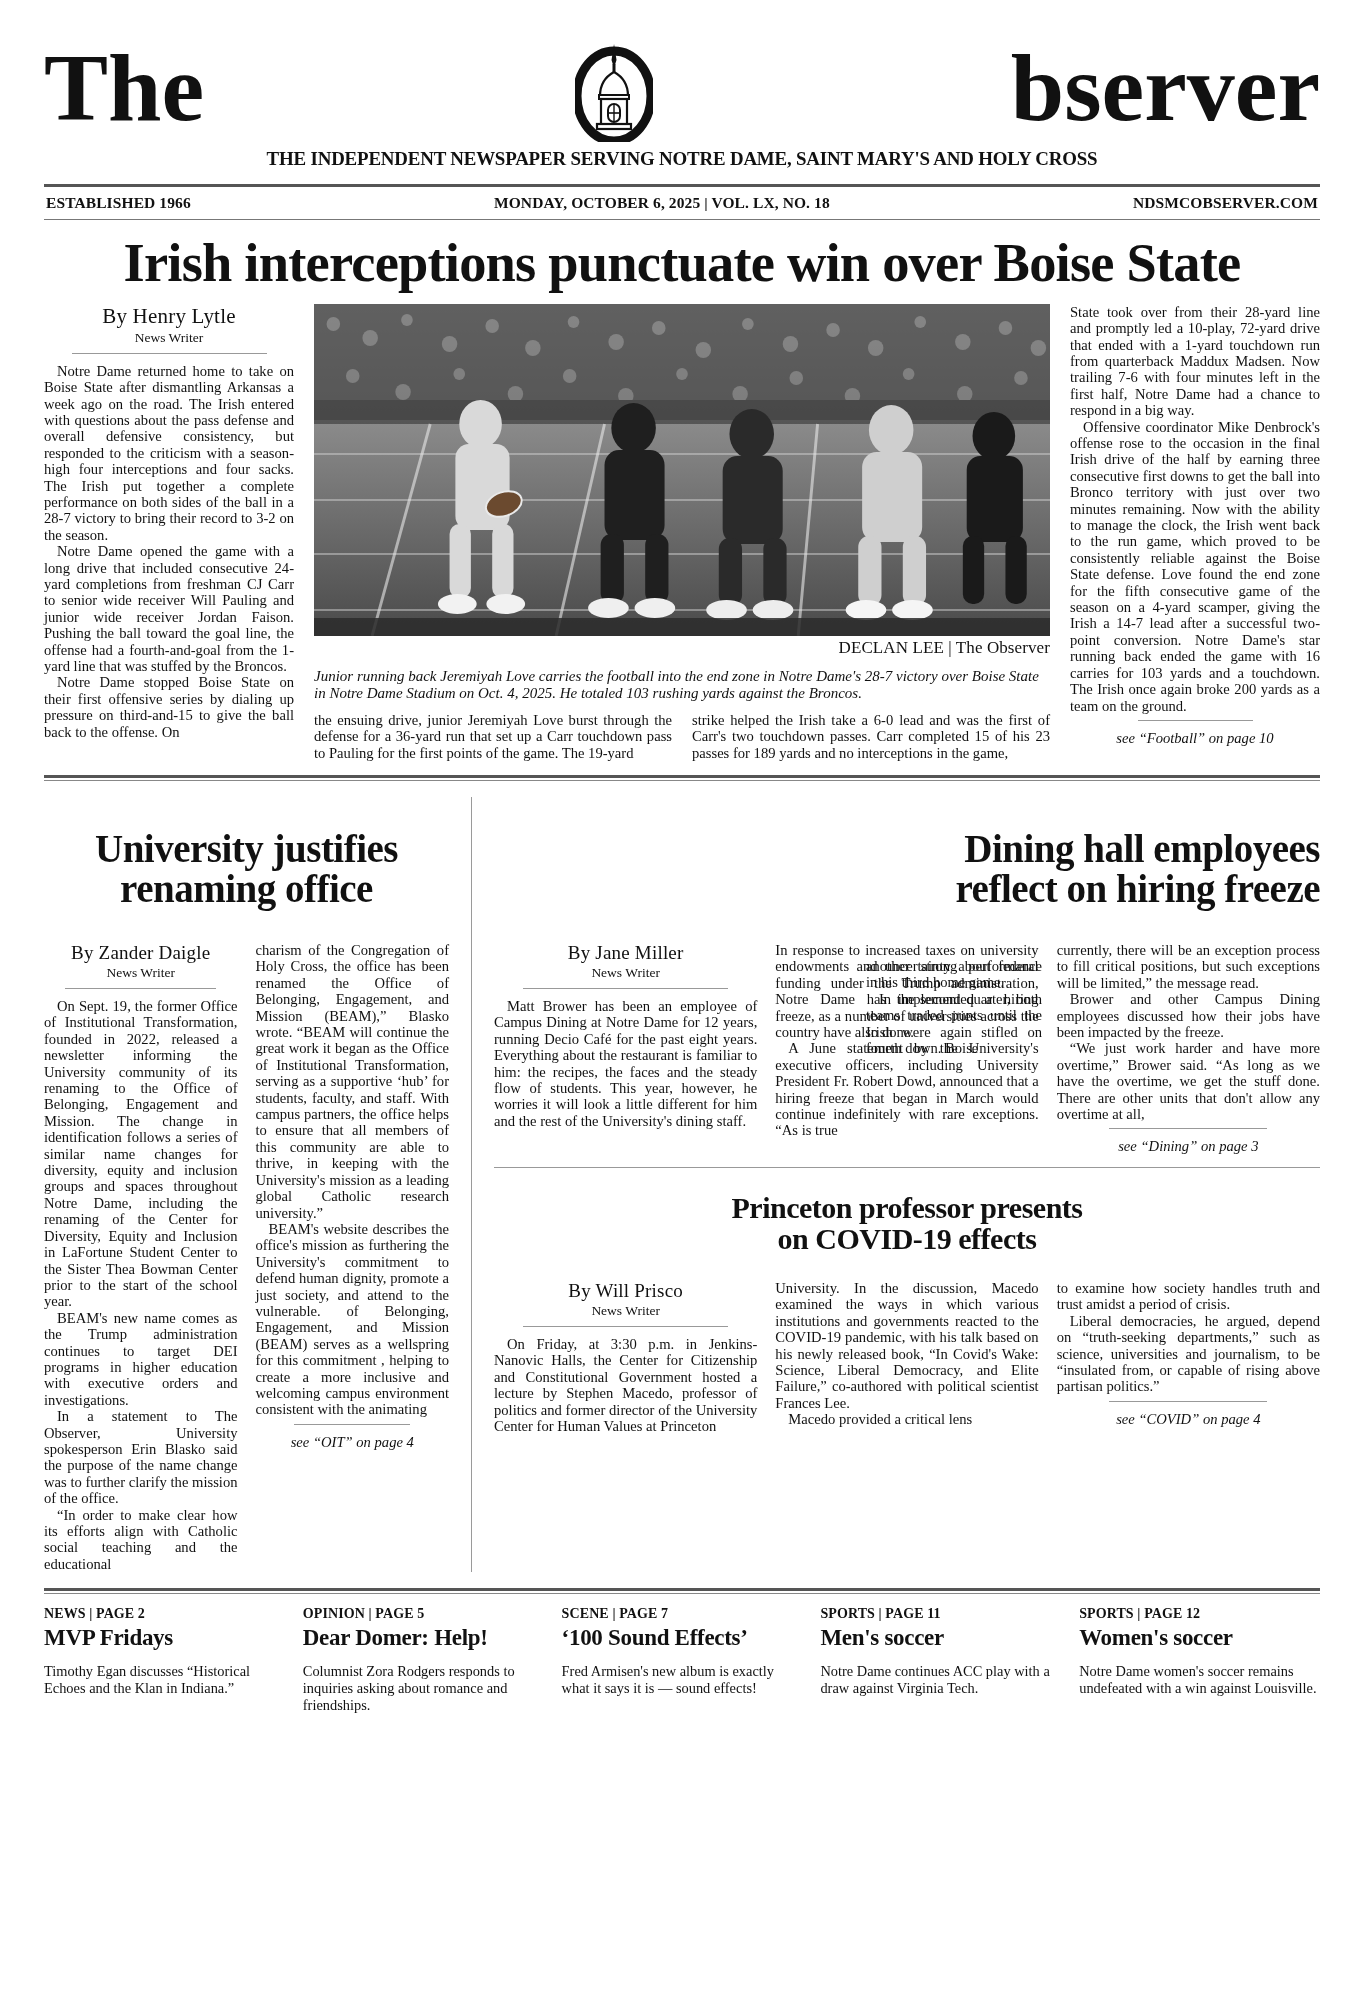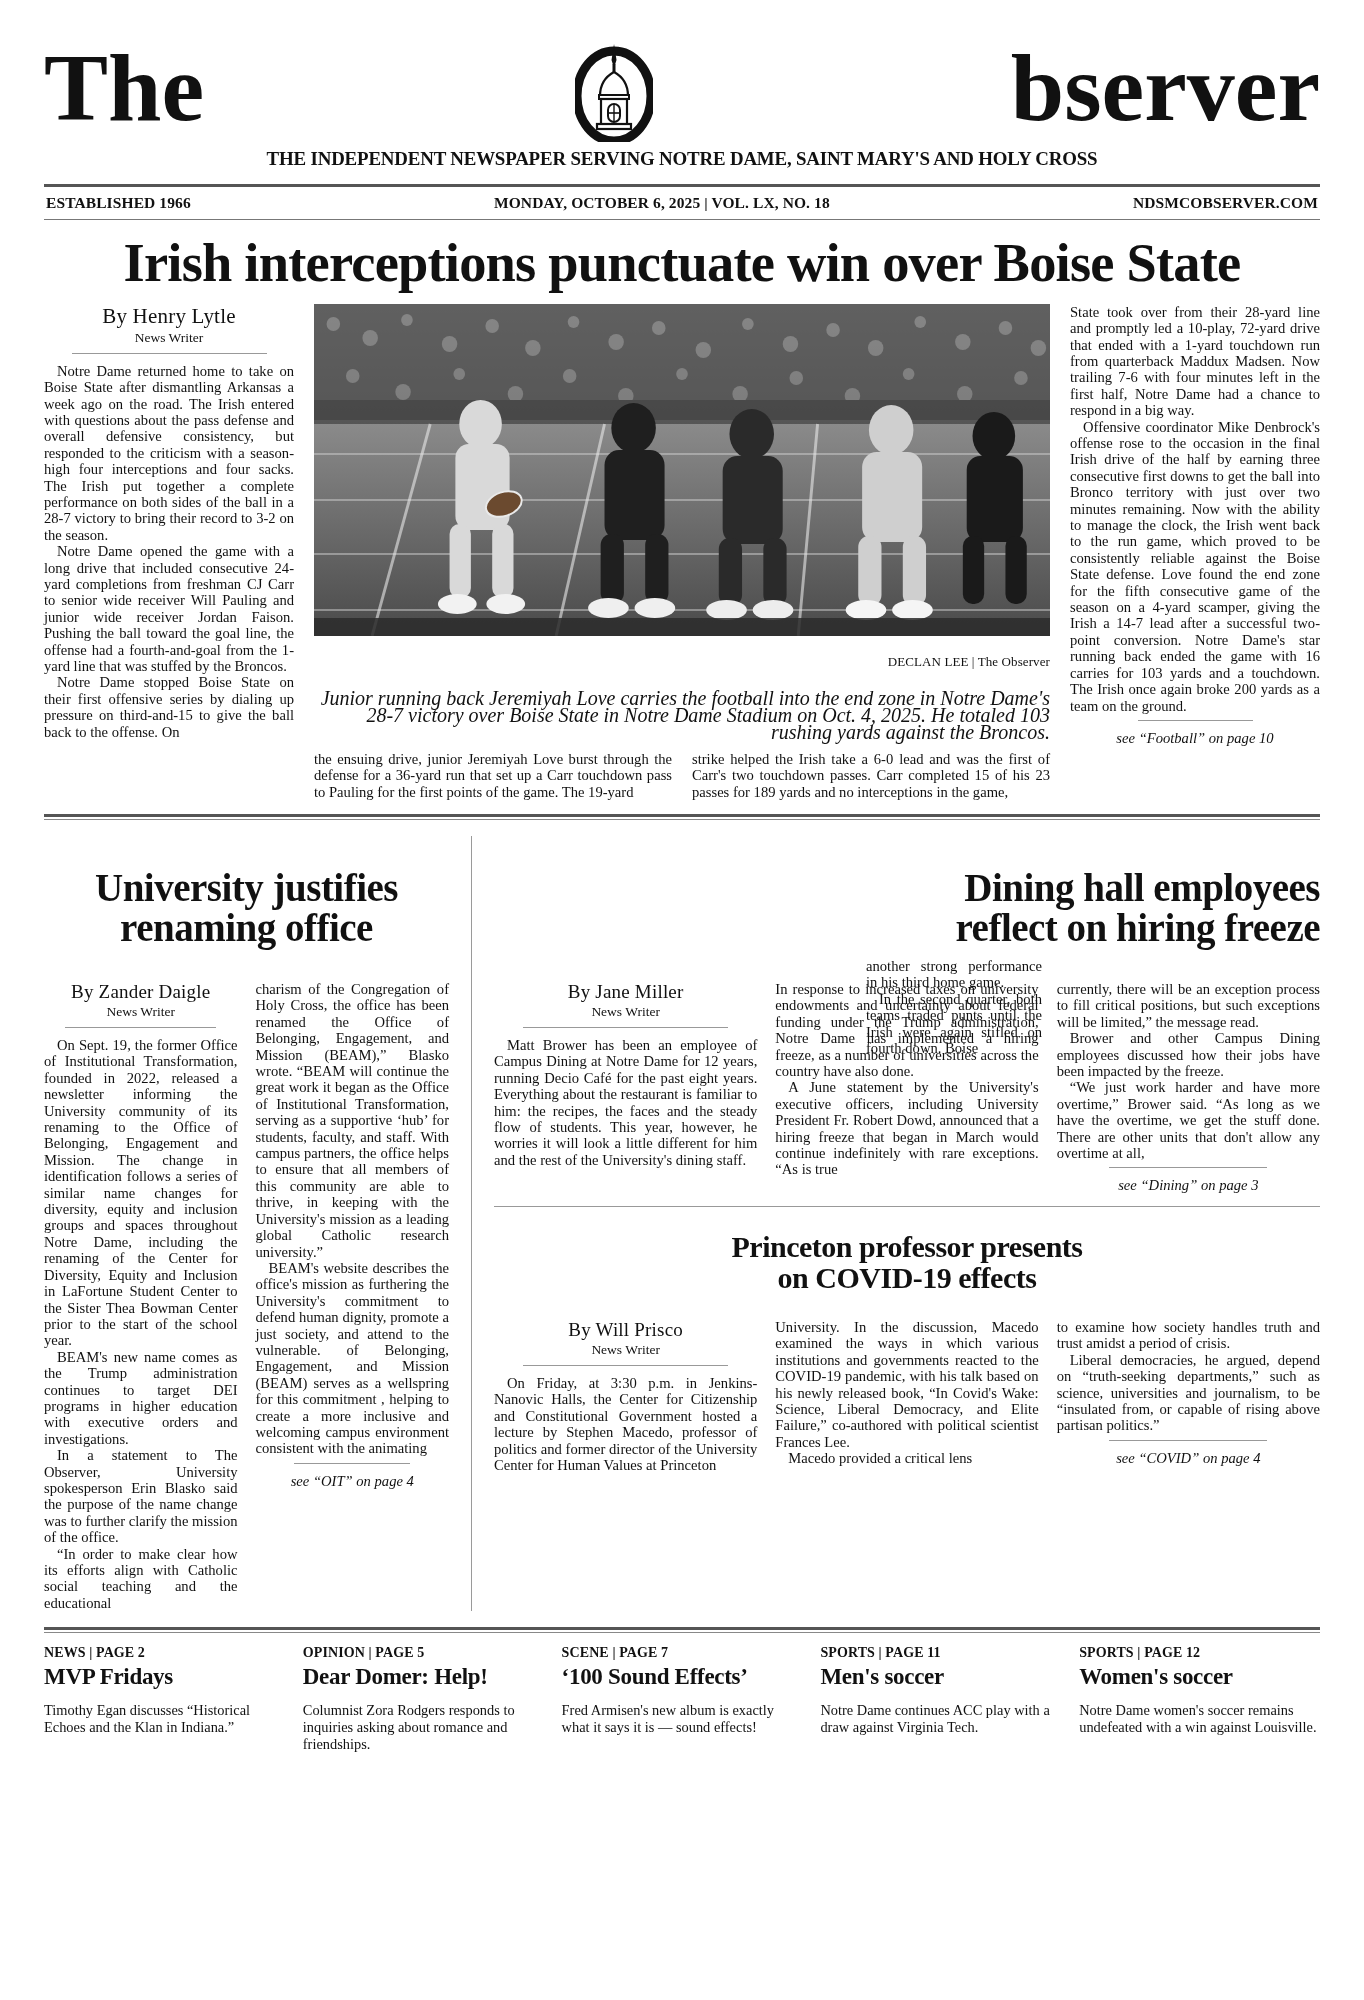--- a/index.html
+++ b/index.html
@@ -91,25 +91,25 @@
   .bodytext p.noindent { text-indent:0; }
 
   .photo-box { width:100%; }
   .photo {
     width:100%; height: 332px;
     position:relative; overflow:hidden;
     background:#3a3a3a;
   }
   .photo svg { display:block; width:100%; height:100%; }
   .photo-credit {
-    text-align:right; font-size:13px; margin-top:18px; letter-spacing:0.1px;
+    text-align:right; font-size:17px; margin-top:2px; letter-spacing:0.1px;
   }
   .photo-caption {
-    font-style: italic; font-size: 20px; line-height:17px;
-    margin-top:20px; text-align:right;
+    font-style: italic; font-size: 15px; line-height:17px;
+    margin-top:10px; text-align:left;
   }
   .under-photo {
     margin-top: 10px;
     display:grid; grid-template-columns: 1fr 1fr;
     column-gap: 20px;
   }
   .jump { font-style:italic; text-align:center; font-size:14.6px; margin-top:9px; }
   .jump-rule { border-top:1px solid #999; width:46%; margin: 6px auto 4px auto; }
 
   .sec-rule { border-top:3px solid #555; margin: 14px 0 0 0; }

